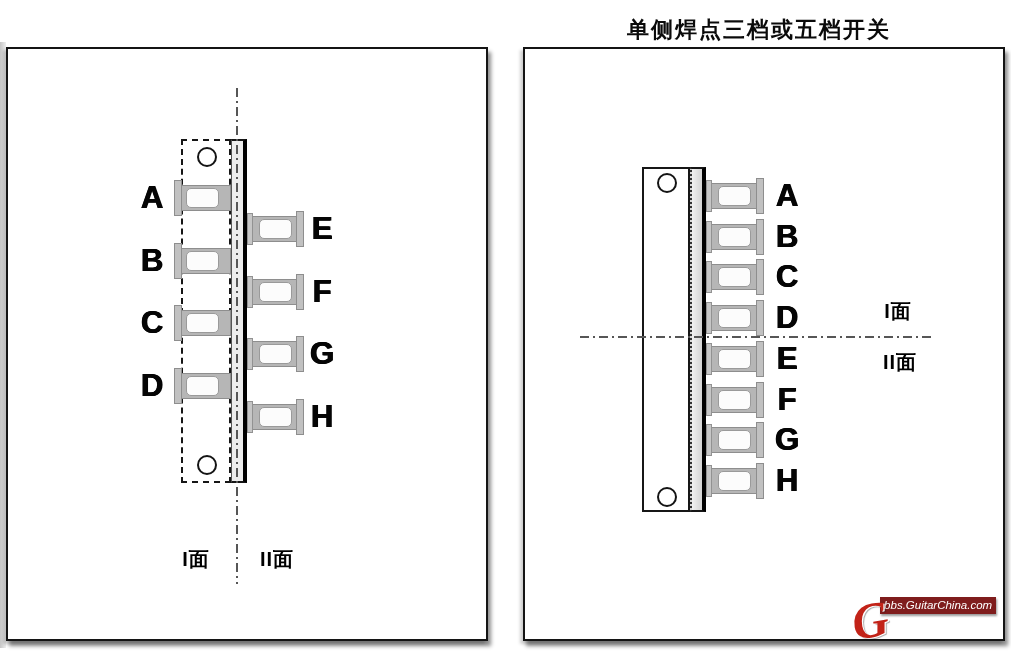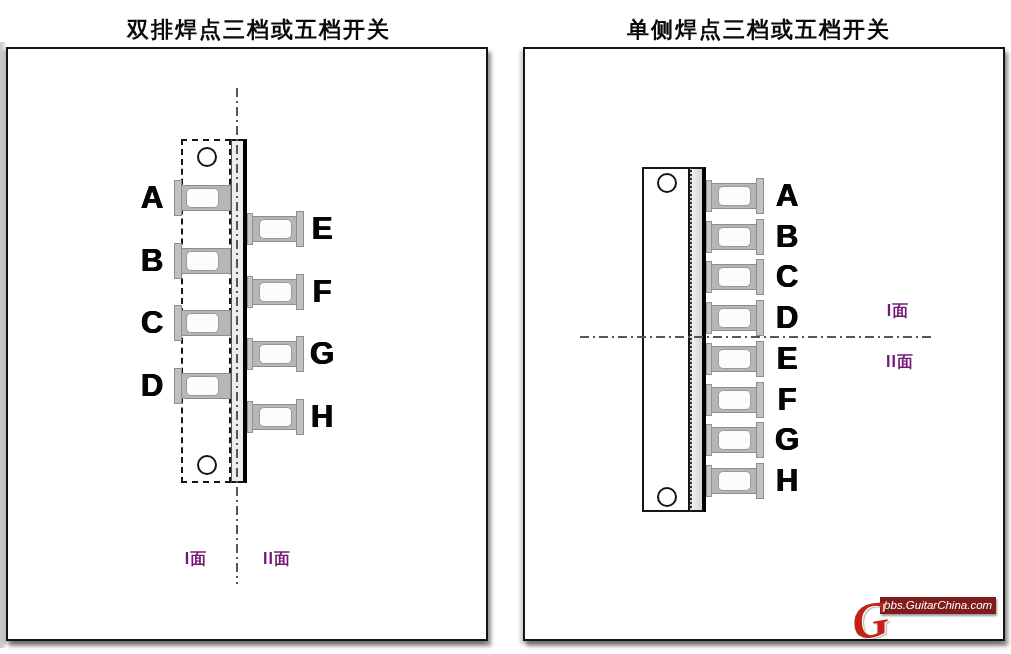--- a/index.html
+++ b/index.html
@@ -49,40 +49,39 @@
   .lug-r::after{left:11px;}
   .lug .f2{position:absolute;top:-4px;width:4px;height:30px;background:#c6c6c6;
            border:1px solid #929292;}
   .lug-r .f2{left:-1px;}
   
   .letter{position:absolute;width:32px;height:32px;line-height:32px;text-align:center;
           font-size:31px;font-weight:bold;color:#050505;z-index:6;
           text-shadow:0.8px 0 #050505,-0.4px 0 #050505;}
   
   .side-label{position:absolute;width:70px;height:26px;line-height:26px;text-align:center;
-              font-size:16px;font-weight:bold;color:#701a75;z-index:6;letter-spacing:1px;}
+              font-size:20px;font-weight:bold;color:#000000;z-index:6;letter-spacing:1px;}
   
   .wm{position:absolute;left:852px;top:597px;display:flex;align-items:flex-start;z-index:9;}
   .wm-logo{font-family:"Liberation Serif",serif;font-style:italic;font-weight:bold;
            font-size:50px;line-height:46px;color:#c22318;margin-right:-8px;
            transform:rotate(-10deg);text-shadow:1px 1px 0 #fff,2px 2px 1px rgba(0,0,0,.35);}
   .wm-col{display:flex;flex-direction:column;}
   .wm-name{font-size:23px;font-weight:bold;letter-spacing:3px;color:#cf2a1e;line-height:25px;
            text-shadow:-1px -1px 0 #fff,1px -1px 0 #fff,-1px 1px 0 #fff,2px 2px 1px #9a9a9a;}
   .wm-url{background:#7f1d1d;color:#fff;font-size:11.5px;font-weight:normal;font-style:italic;
           line-height:14px;padding:1px 4px 2px;text-align:center;
           box-shadow:1px 2px 2px rgba(0,0,0,.4);}
 </style>
 </head>
 <body>
 
 <div class="stage">
   <div class="edge-strip"></div>
 
-  <div class="title title-left">双排焊点三档或五档开关</div>
   <div class="title title-right">单侧焊点三档或五档开关</div>
 
   <div class="panel panel-left">
     <div class="vline" style="left:228px;top:39px;height:496px;"></div>
 
     <div class="sw-body dashed" style="left:173px;top:90px;width:46px;height:340px;"></div>
     <div class="sw-strip strip-a" style="left:223px;top:90px;width:11px;height:340px;"></div>
     <div class="hole" style="left:189px;top:98px;"></div>
     <div class="hole" style="left:189px;top:406px;"></div>
 

